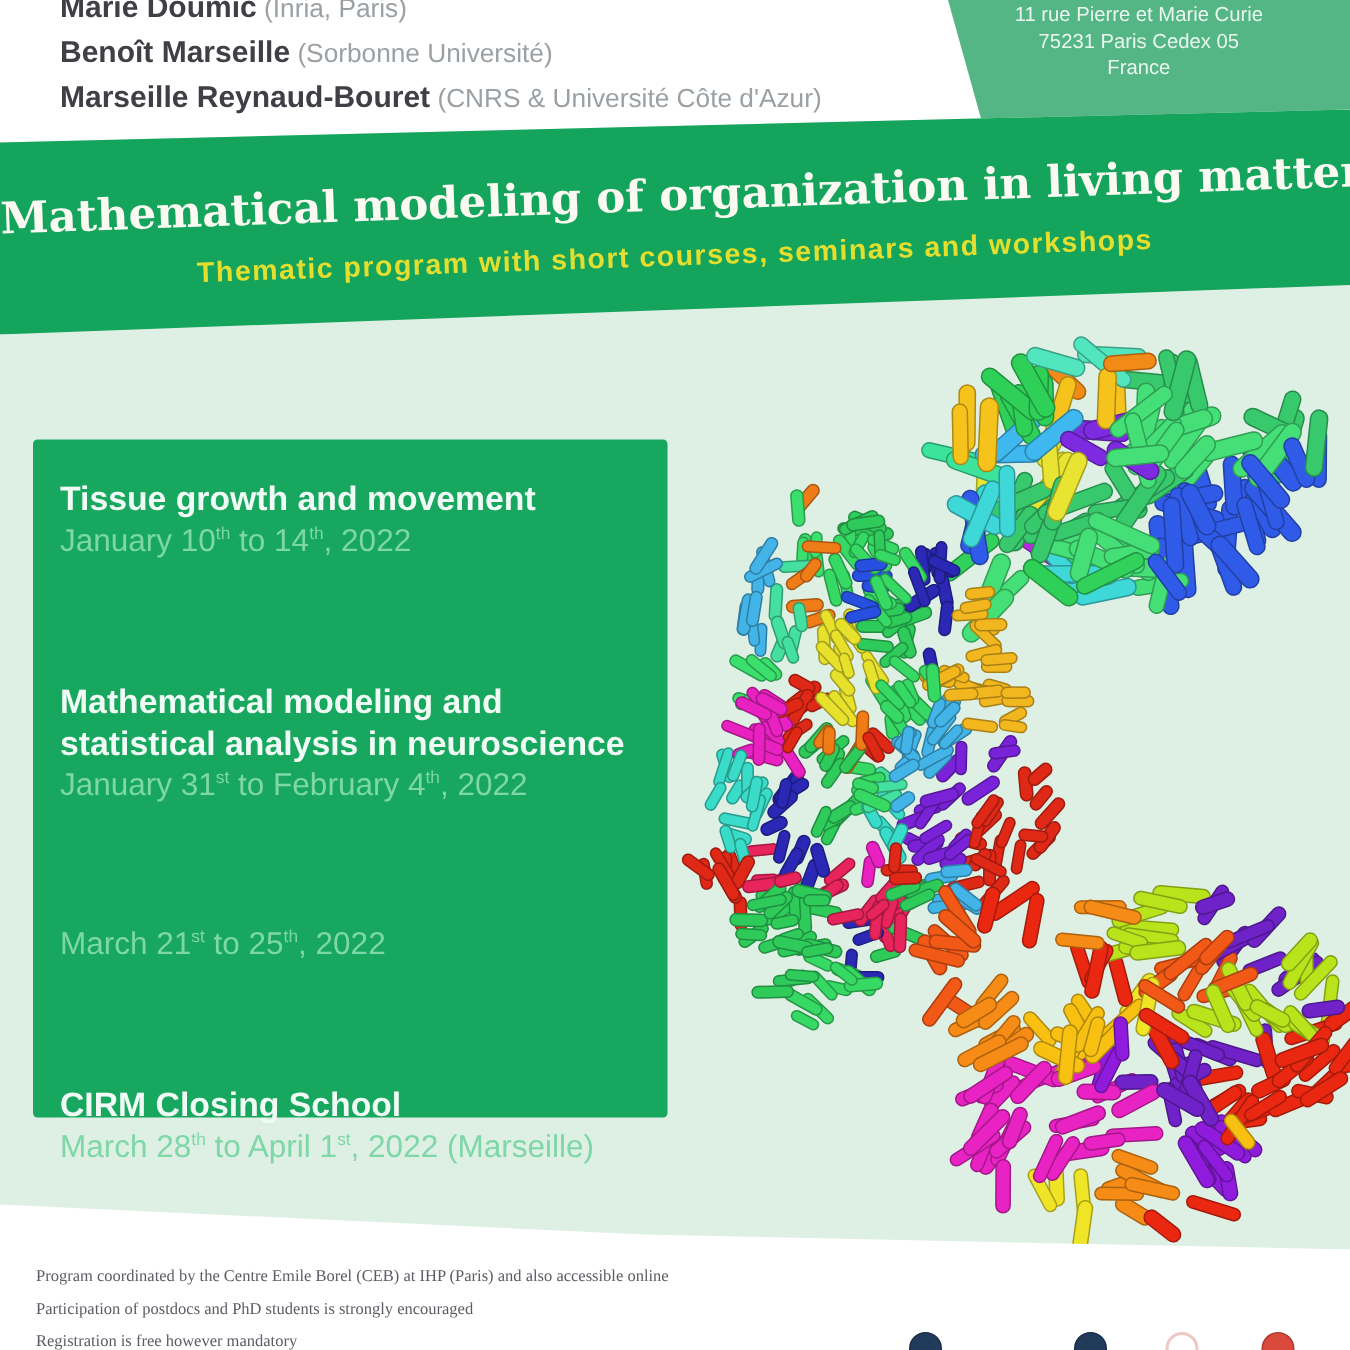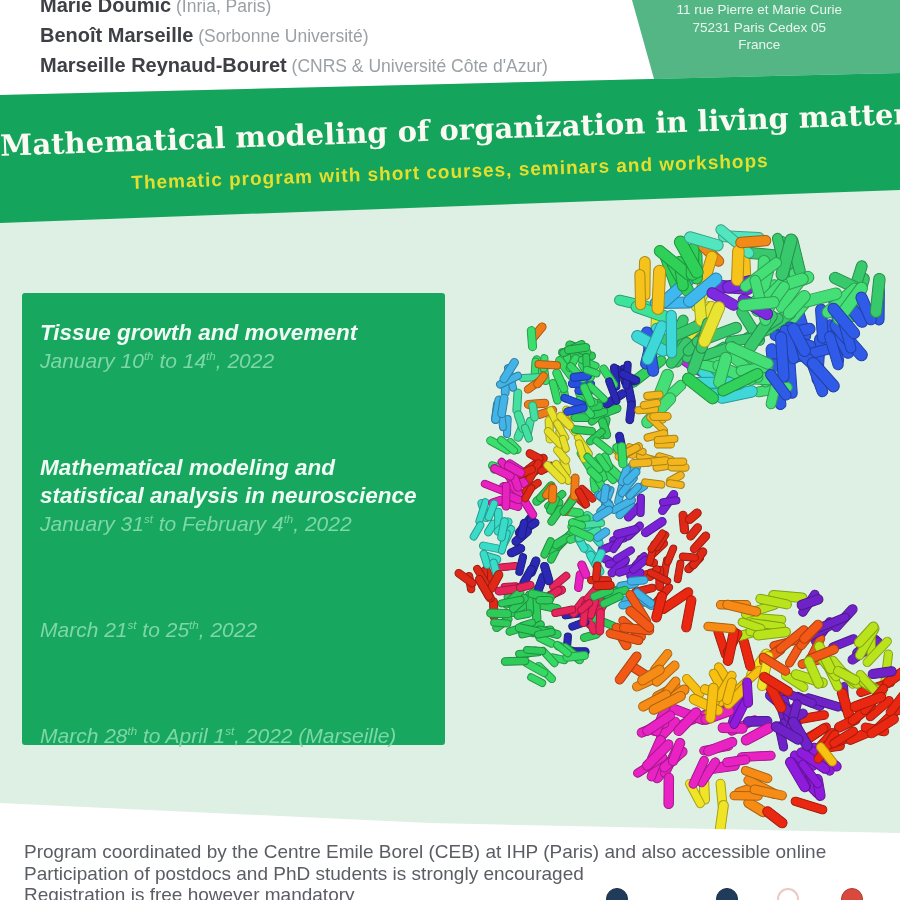--- a/index.html
+++ b/index.html
@@ -33,34 +33,34 @@
     color:var(--subtitle-yellow);white-space:nowrap;transform:rotate(-2deg);}
 
   
   .organizers{position:absolute;left:40px;top:-9px;}
   .org-row{line-height:28px;white-space:nowrap;}
   .org-name{font-size:20px;font-weight:bold;color:var(--name-dark);}
   .org-aff{font-size:17.5px;color:var(--aff-gray);}
 
   
   .events-box{position:absolute;left:22px;top:293px;width:423px;height:452px;
-    background:var(--box-green);border-radius:3px;padding:26px 6px 0 18px;font-style:italic;}
+    background:var(--box-green);border-radius:3px;padding:26px 6px 0 18px;}
   .event{margin-bottom:0;}
   .event + .event{margin-top:80px;}
   .event-title{font-size:22.5px;font-weight:bold;color:#f1fbf5;line-height:28px;max-width:399px;}
   .event-date{font-size:21px;color:var(--date-green);line-height:26px;margin-top:1px;}
   .event-date sup{font-size:0.55em;line-height:0;}
 
   
   #colony-svg{position:absolute;left:0;top:0;pointer-events:none;
     clip-path:polygon(0 95px, 900px 73px, 900px 833px, 430px 823px, 0 803px);}
 
   
   .footer-text{position:absolute;left:24px;top:841px;}
-  .footer-line{font-size:19px;line-height:21.5px;color:var(--footer-gray);white-space:nowrap;}
+  .footer-line{font-size:11px;line-height:21.5px;color:var(--footer-gray);white-space:nowrap;font-family:Liberation Serif, serif;}
 
   
   .social-icon{position:absolute;top:888px;width:22px;height:22px;border-radius:50%;}
   .si-0{left:606px;} .si-1{left:716px;} .si-2{left:777px;} .si-3{left:841px;}
 </style>
 </head>
 <body>
 
 <div class="poster">
 
@@ -767,20 +767,21 @@
       <div class="event-date">January 10<sup>th</sup> to 14<sup>th</sup>, 2022</div>
     </div>
     <div class="event">
       <div class="event-title">Mathematical modeling and statistical analysis in neuroscience</div>
       <div class="event-date">January 31<sup>st</sup> to February 4<sup>th</sup>, 2022</div>
     </div>
     <div class="event">
       <div class="event-date">March 21<sup>st</sup> to 25<sup>th</sup>, 2022</div>
     </div>
     <div class="event">
+      <div class="event-title">CIRM Closing School</div>
       <div class="event-date">March 28<sup>th</sup> to April 1<sup>st</sup>, 2022 (Marseille)</div>
     </div>
   </div>
 
   <div class="footer-text">
     <div class="footer-line">Program coordinated by the Centre Emile Borel (CEB) at IHP (Paris) and also accessible online</div>
     <div class="footer-line">Participation of postdocs and PhD students is strongly encouraged</div>
     <div class="footer-line">Registration is free however mandatory</div>
   </div>
 

